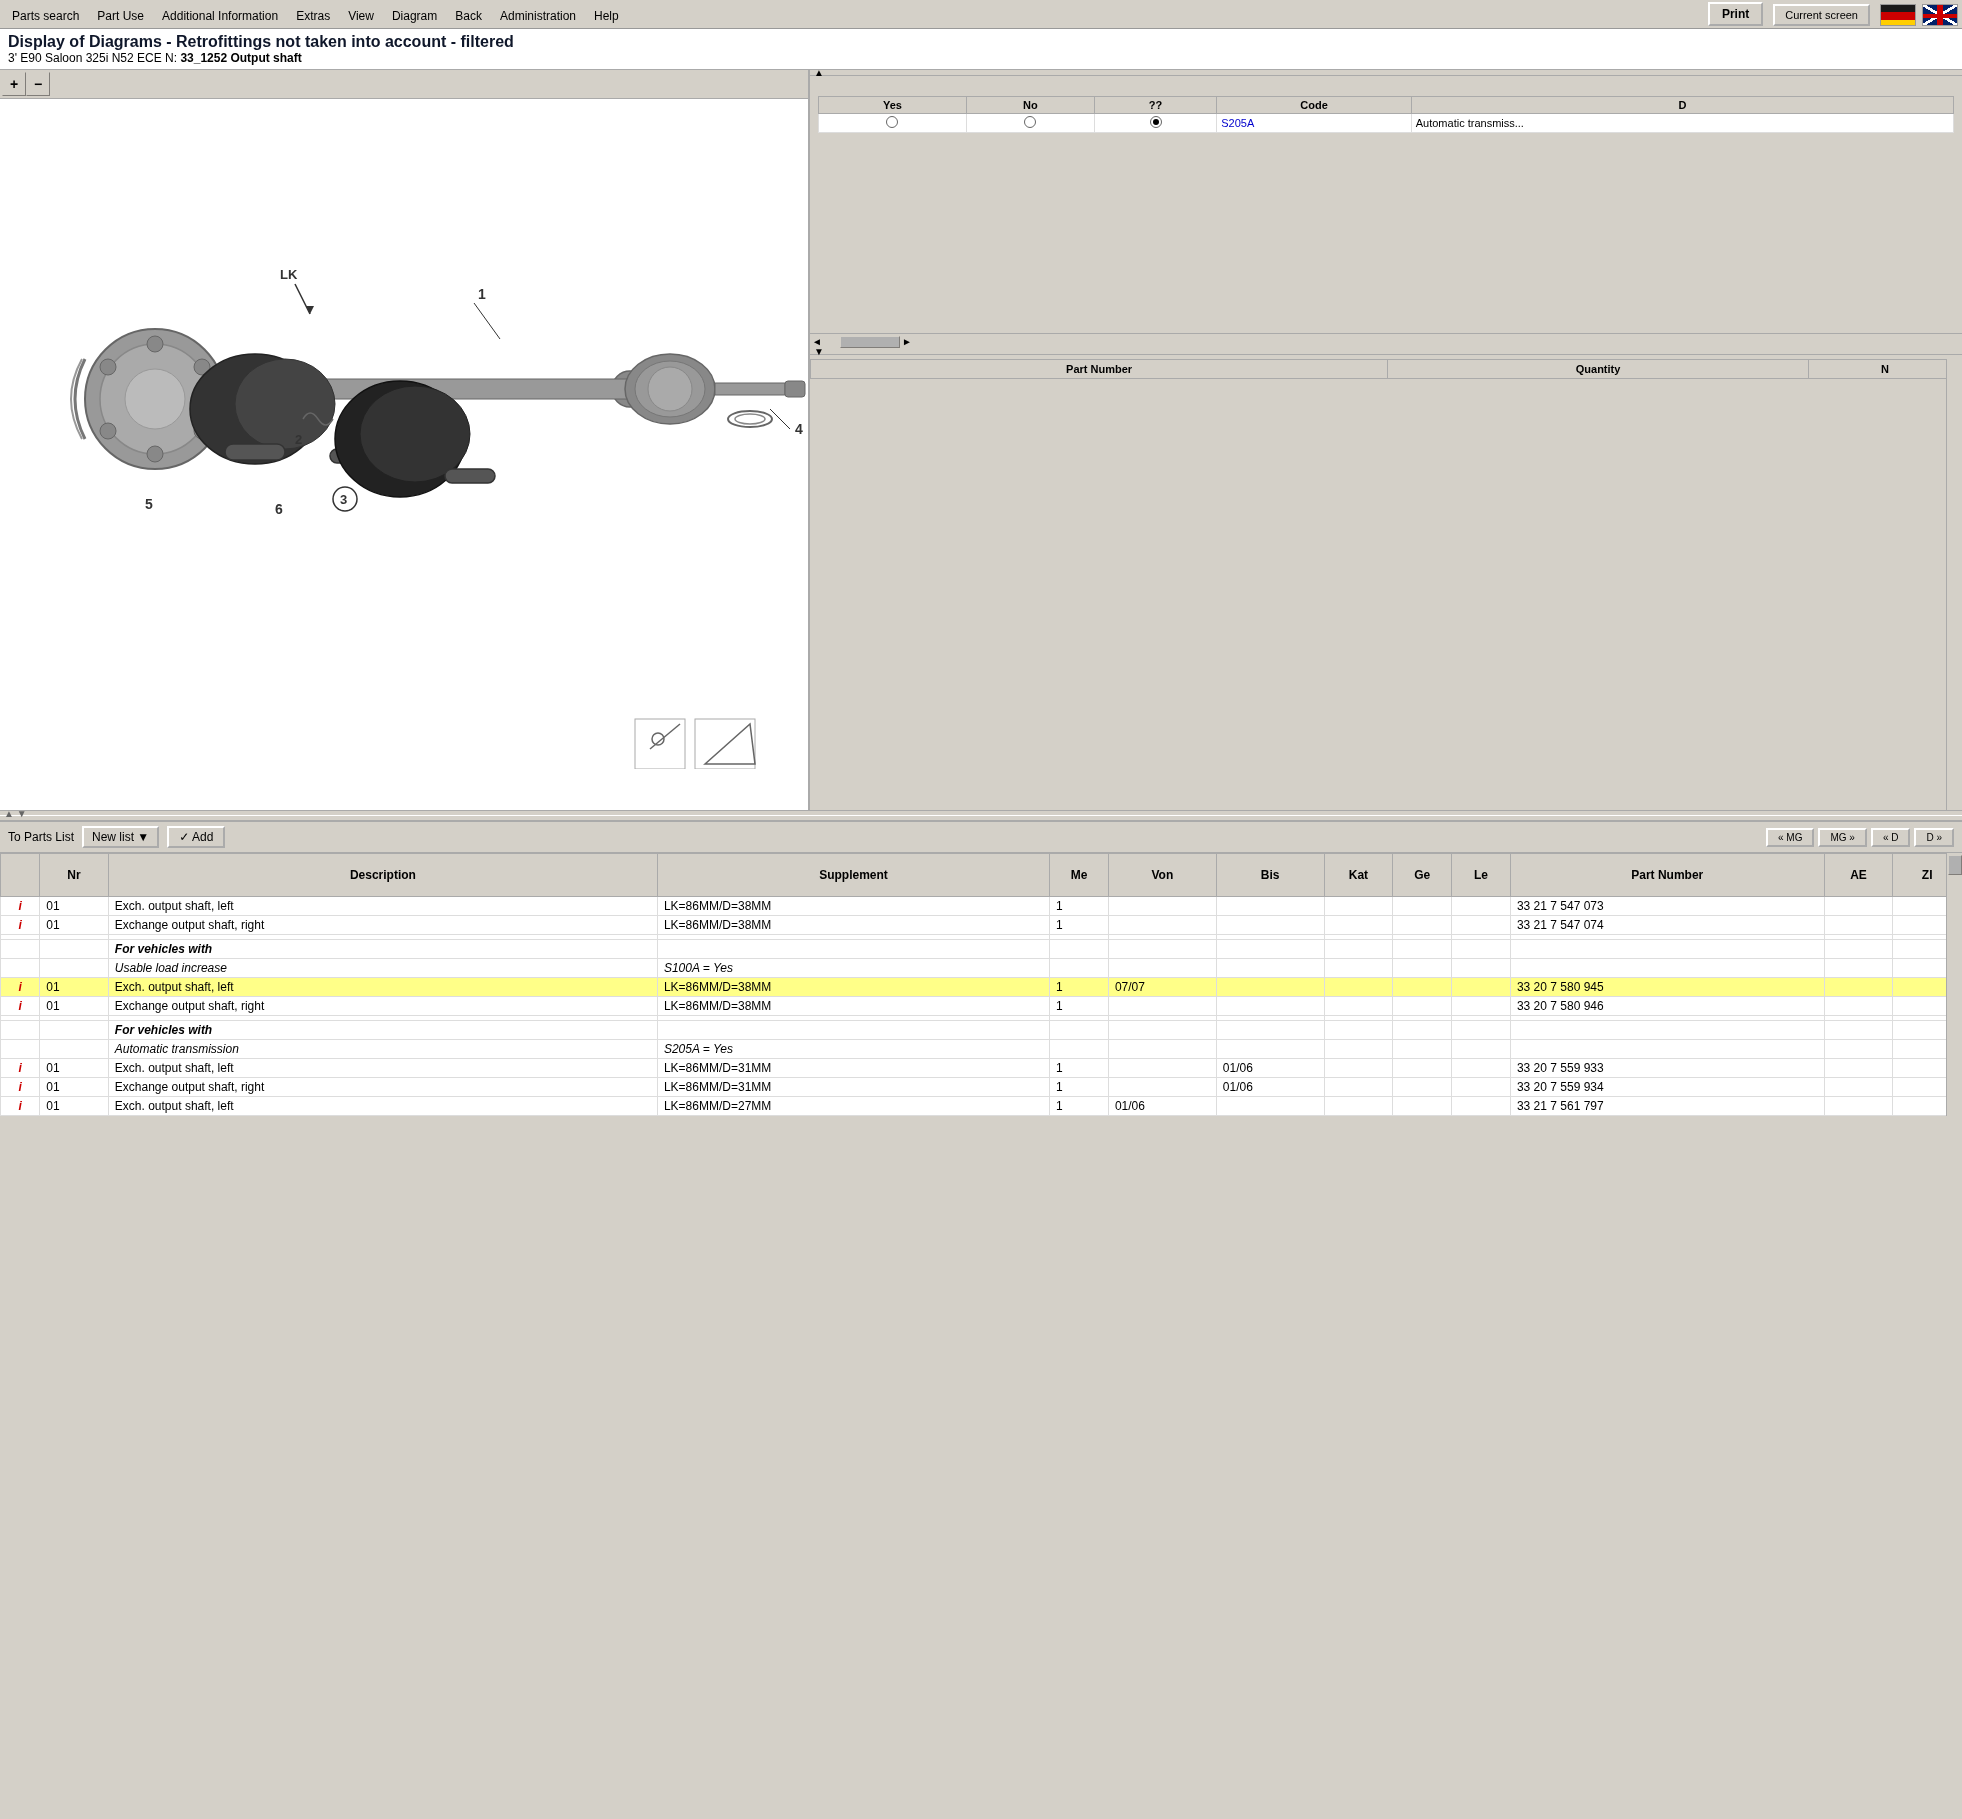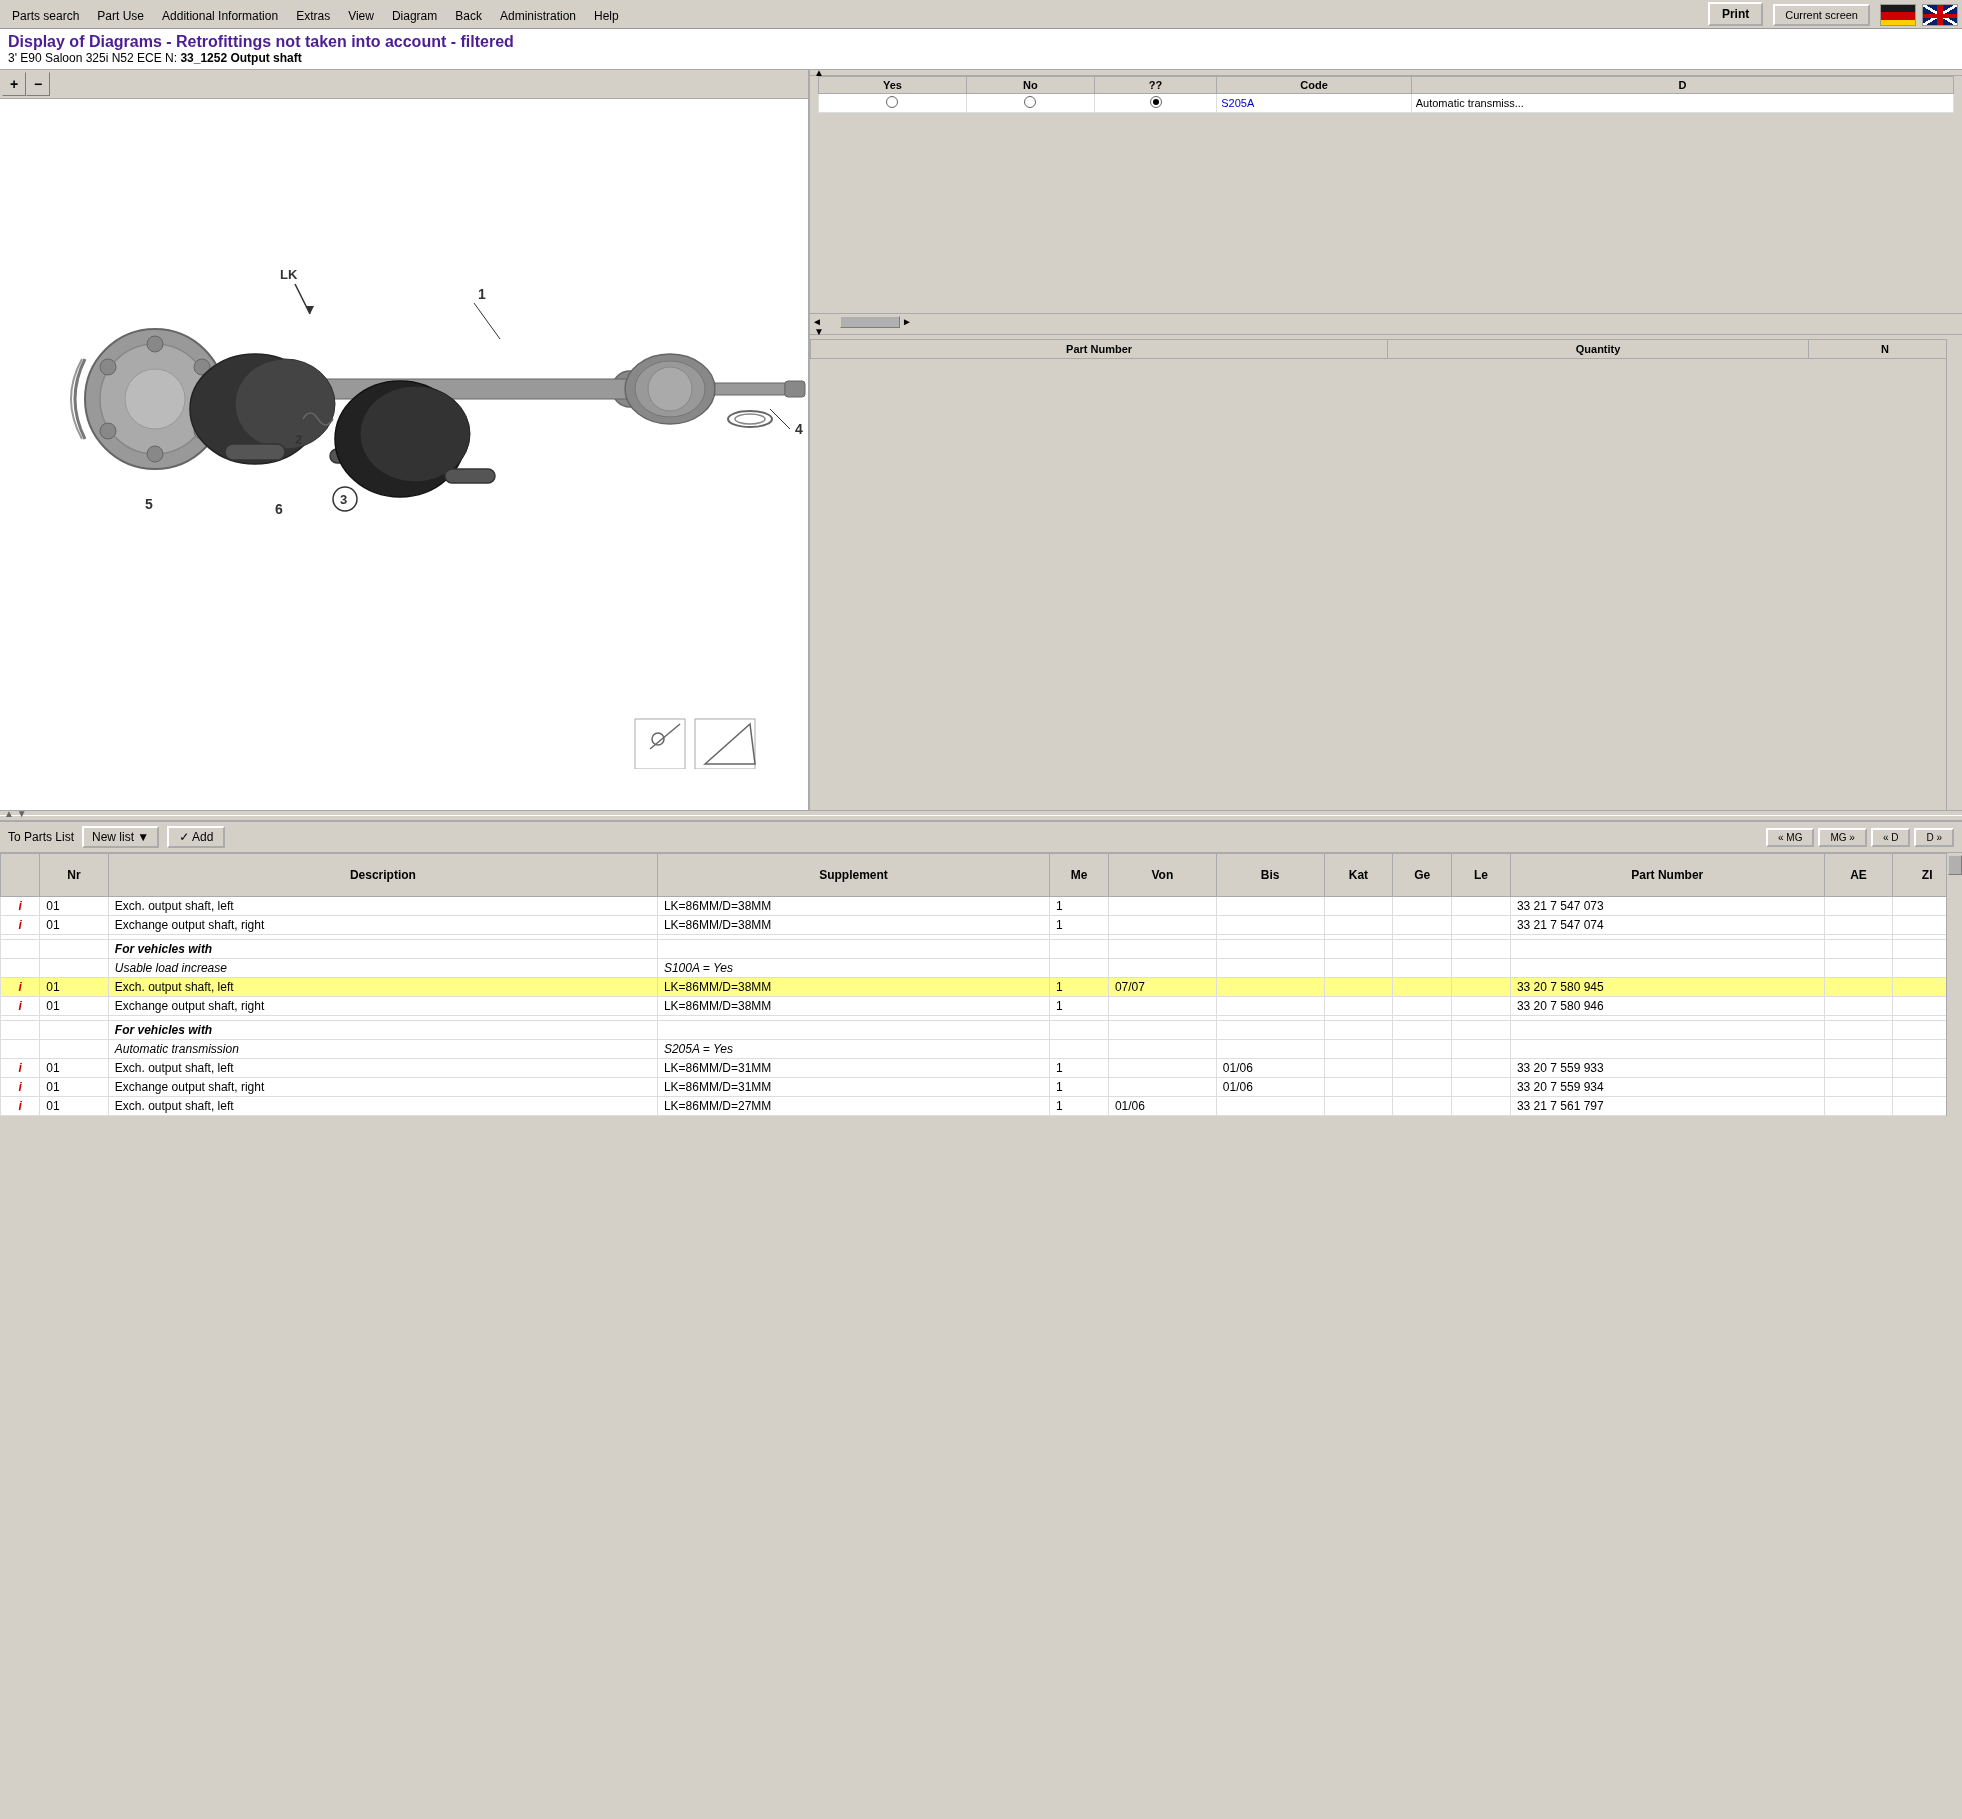--- a/index.html
+++ b/index.html
@@ -57,21 +57,21 @@
     }
 
     
     .title-area {
       background: #fff;
       padding: 4px 8px;
       border-bottom: 1px solid #aaa;
       position: relative;
     }
     .title-main {
-      color: #4c1d95;
+      color: #0f172a;
       font-size: 16px;
       font-weight: bold;
     }
     .title-sub {
       font-size: 12px;
       color: #000;
     }
     .title-sub strong { color: #000; font-weight: bold; }
 
     
@@ -131,20 +131,21 @@
       cursor: pointer;
       font-size: 12px;
       display: flex; align-items: center; gap: 4px;
     }
 
     
     .filter-table-container {
       flex: 0 0 auto;
       background: #d4d0c8;
       padding: 0 8px;
+      margin-top: 20px;
     }
     .filter-table {
       width: 100%;
       border-collapse: collapse;
       background: #fff;
       font-size: 11px;
     }
     .filter-table th {
       background: #d4d0c8;
       border: 1px solid #aaa;

